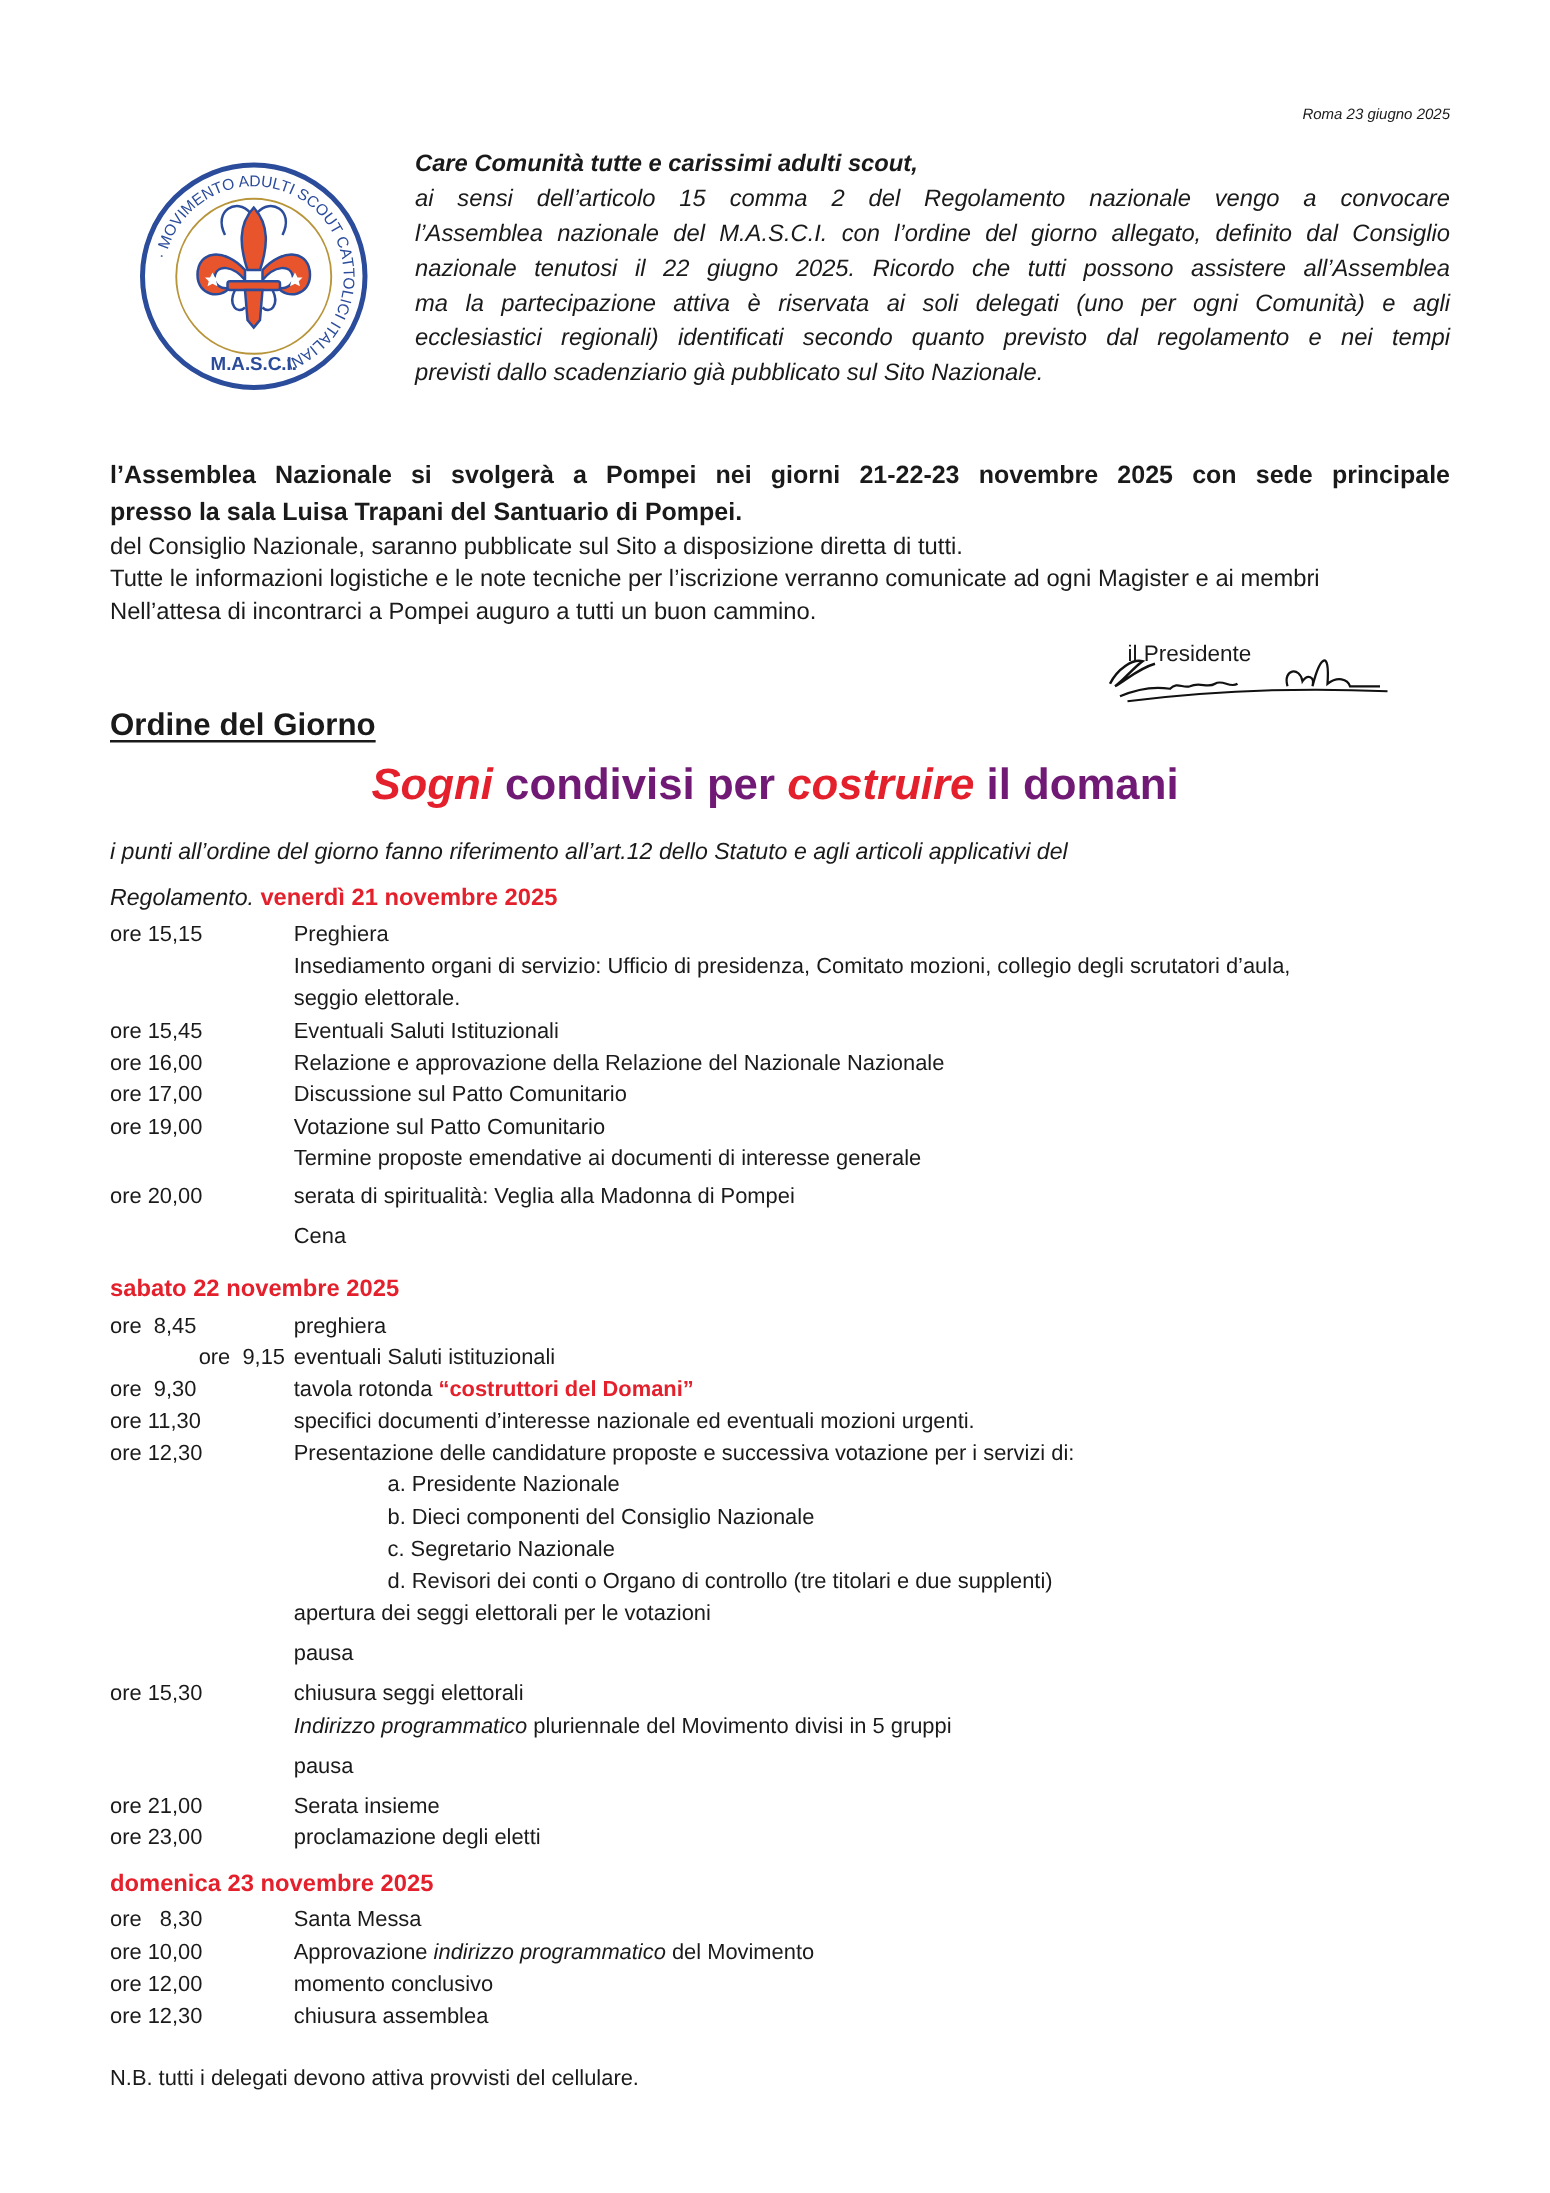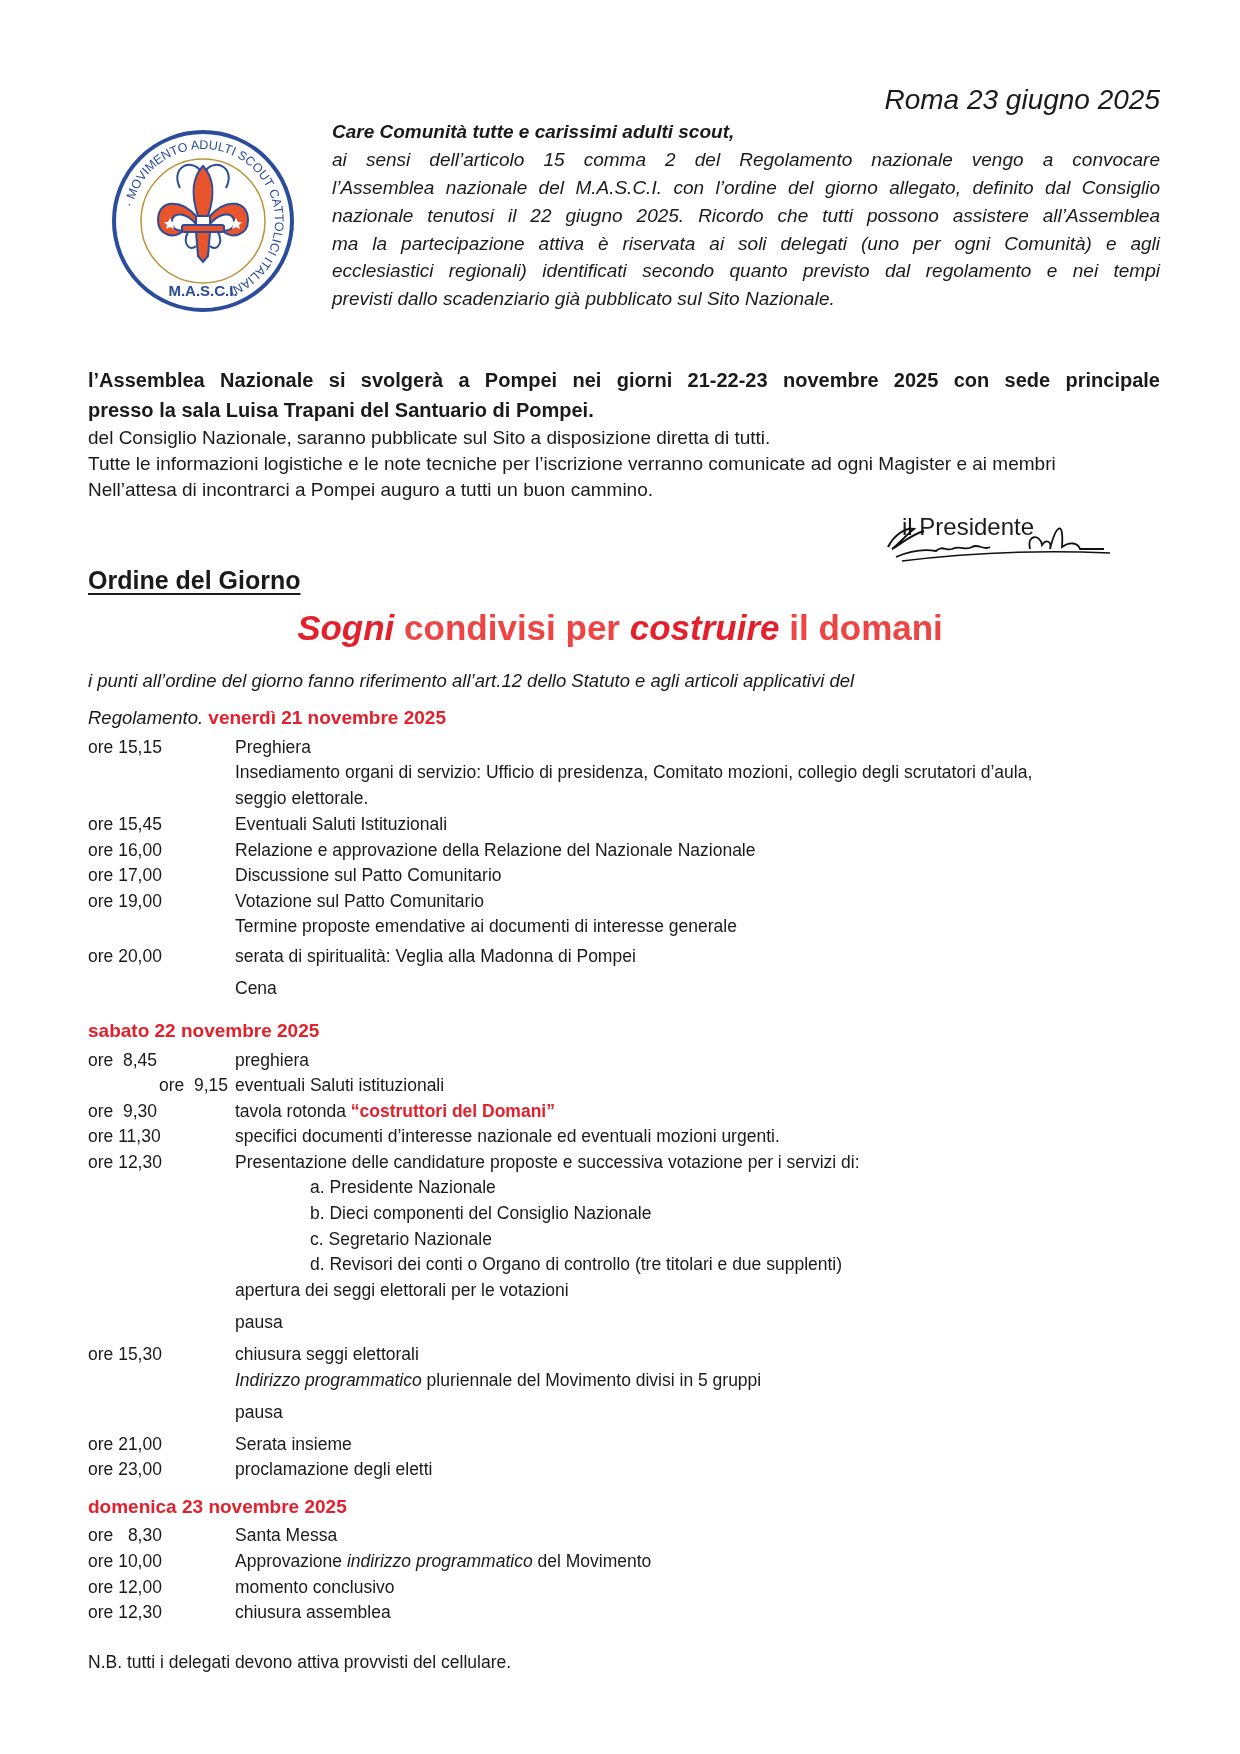--- a/index.html
+++ b/index.html
@@ -1,35 +1,35 @@
 <!DOCTYPE html>
 <html><head>
 <meta charset="utf-8">
 <style>
   html, body { margin:0; padding:0; background:#ffffff; }
   body { width:1240px; height:1754px; position:relative; overflow:hidden;
          font-family:"Liberation Sans", sans-serif; color:#1a1a1a; }
   .abs { position:absolute; }
   .ital { font-style:italic; }
-  .date { right:80px; top:84px; font-size:28px; font-style:italic;margin-left:35px; }
+  .date { right:80px; top:84px; font-size:12px; font-style:italic;margin-left:35px; }
   .letter { left:332px; top:118px; width:828px; font-size:19px; line-height:27.9px; font-style:italic; }
   .letter .greet { font-weight:bold; }
   .letter .jline { text-align:justify; text-align-last:justify; white-space:nowrap; display:block; height:27.9px; }
   .letter .lastline { text-align-last:left; }
   .bpara { left:88px; top:365px; width:1072px; font-size:20px; line-height:30px; font-weight:bold; }
   .bpara .jline { display:block; text-align:justify; text-align-last:justify; height:30px; white-space:nowrap; }
   .bpara .lastline { text-align-last:left; }
   .npara { left:88px; top:425px; width:1072px; font-size:19px; line-height:26px; }
   .npara .jline { display:block; height:26px; white-space:nowrap; }
   .sig { left:880px; top:505px; width:240px; height:65px; }
-  .sig-label { position:absolute; left:22px; top:8px; font-size:24px; }
+  .sig-label { position:absolute; left:22px; top:8px; font-size:18px; }
   .odg { left:88px; top:566px; font-size:25px; font-weight:bold; text-decoration:underline; text-decoration-thickness:2px; text-underline-offset:4px; }
   .title { left:0; width:1240px; top:608px; text-align:center; font-size:35px; font-weight:bold; white-space:nowrap; }
   .red { color:#e3202b; }
-  .blue { color:#ef4444; }
+  .blue { color:#701a75; }
   .intro { left:88px; top:670px; font-size:18.5px; font-style:italic; white-space:nowrap; }
   .dayline { left:88px; font-size:18.5px; white-space:nowrap; }
   .dayhead { color:#e3202b; font-weight:bold; font-style:normal; font-size:19px; }
   .row { position:absolute; left:88px; width:1072px; height:25.5px; font-size:17.5px; line-height:25.5px; white-space:nowrap; }
   .row .time { position:absolute; left:0; width:140px; }
   .row .desc { position:absolute; left:147px; }
   .row .desc.sub { left:222px; }
   .redq { color:#e3202b; font-weight:bold; }
   .nb { left:88px; top:1652px; font-size:17.5px; white-space:nowrap; }
 </style>

